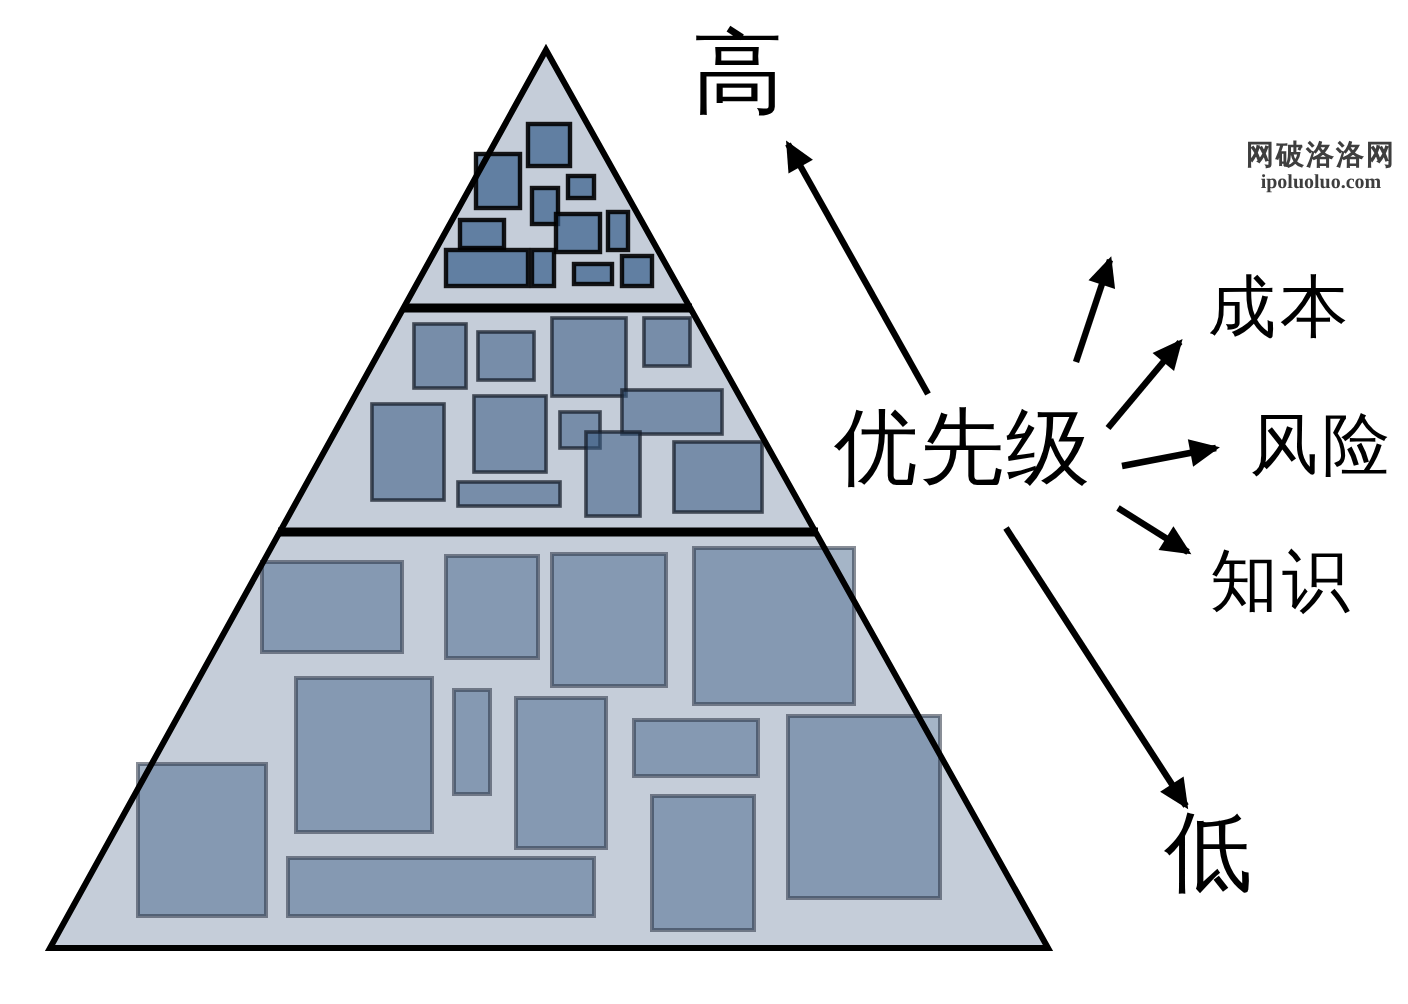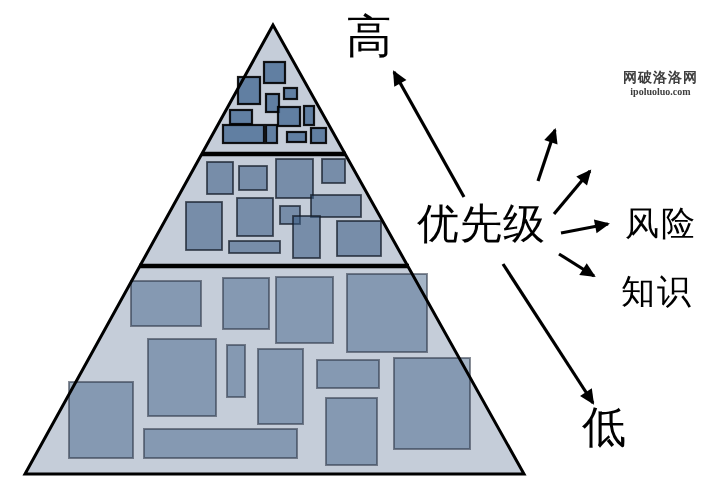--- a/index.html
+++ b/index.html
@@ -63,21 +63,21 @@
     color: #000;
     line-height: 1.05;
     white-space: nowrap;
     user-select: none;
   }
   #label-high      { left: 346px; top: 12px;  font-size: 46px; }
   #label-value     { left: 527px; top: 75px;  font-size: 34px; letter-spacing: 2px; }
   #label-cost      { left: 604px; top: 137px; font-size: 34px; letter-spacing: 2px; }
   #label-priority  { left: 417px; top: 202px; font-size: 42px; letter-spacing: 1px; text-align: right; }
   #label-risk      { left: 625px; top: 206px; font-size: 34px; letter-spacing: 2px; text-align: right; }
-  #label-knowledge { left: 605px; top: 274px; font-size: 34px; letter-spacing: 2px; margin-left: 16px; }
+  #label-knowledge { left: 605px; top: 274px; font-size: 34px; letter-spacing: 2px; }
   #label-low       { left: 582px; top: 404px; font-size: 44px; }
   #watermark {
     position: absolute;
     top: 21px;
     right: 6px;
     text-align: center;
     color: var(--watermark, #3e3e3e);
     line-height: 1.15;
     margin-top: 48px;
   }
@@ -154,20 +154,21 @@
         <line x1="464" y1="197" x2="394" y2="72" class="arrow" marker-end="url(#arrowhead)"></line>
         <line x1="538" y1="181" x2="555" y2="130" class="arrow" marker-end="url(#arrowhead)"></line>
         <line x1="554" y1="214" x2="590" y2="171" class="arrow" marker-end="url(#arrowhead)"></line>
         <line x1="561" y1="233" x2="608" y2="224" class="arrow" marker-end="url(#arrowhead)"></line>
         <line x1="559" y1="254" x2="594" y2="276" class="arrow" marker-end="url(#arrowhead)"></line>
         <line x1="503" y1="264" x2="593" y2="403" class="arrow" marker-end="url(#arrowhead)"></line>
       </g>
   </svg>
 
   <div class="label" id="label-high">高</div>
+  <div class="label" id="label-cost">成本</div>
   <div class="label" id="label-priority">优先级</div>
   <div class="label" id="label-risk">风险</div>
   <div class="label" id="label-knowledge">知识</div>
   <div class="label" id="label-low">低</div>
 
   <div id="watermark">
     <div class="wm-line1">网破洛洛网</div>
     <div class="wm-line2">ipoluoluo.com</div>
   </div>
 

